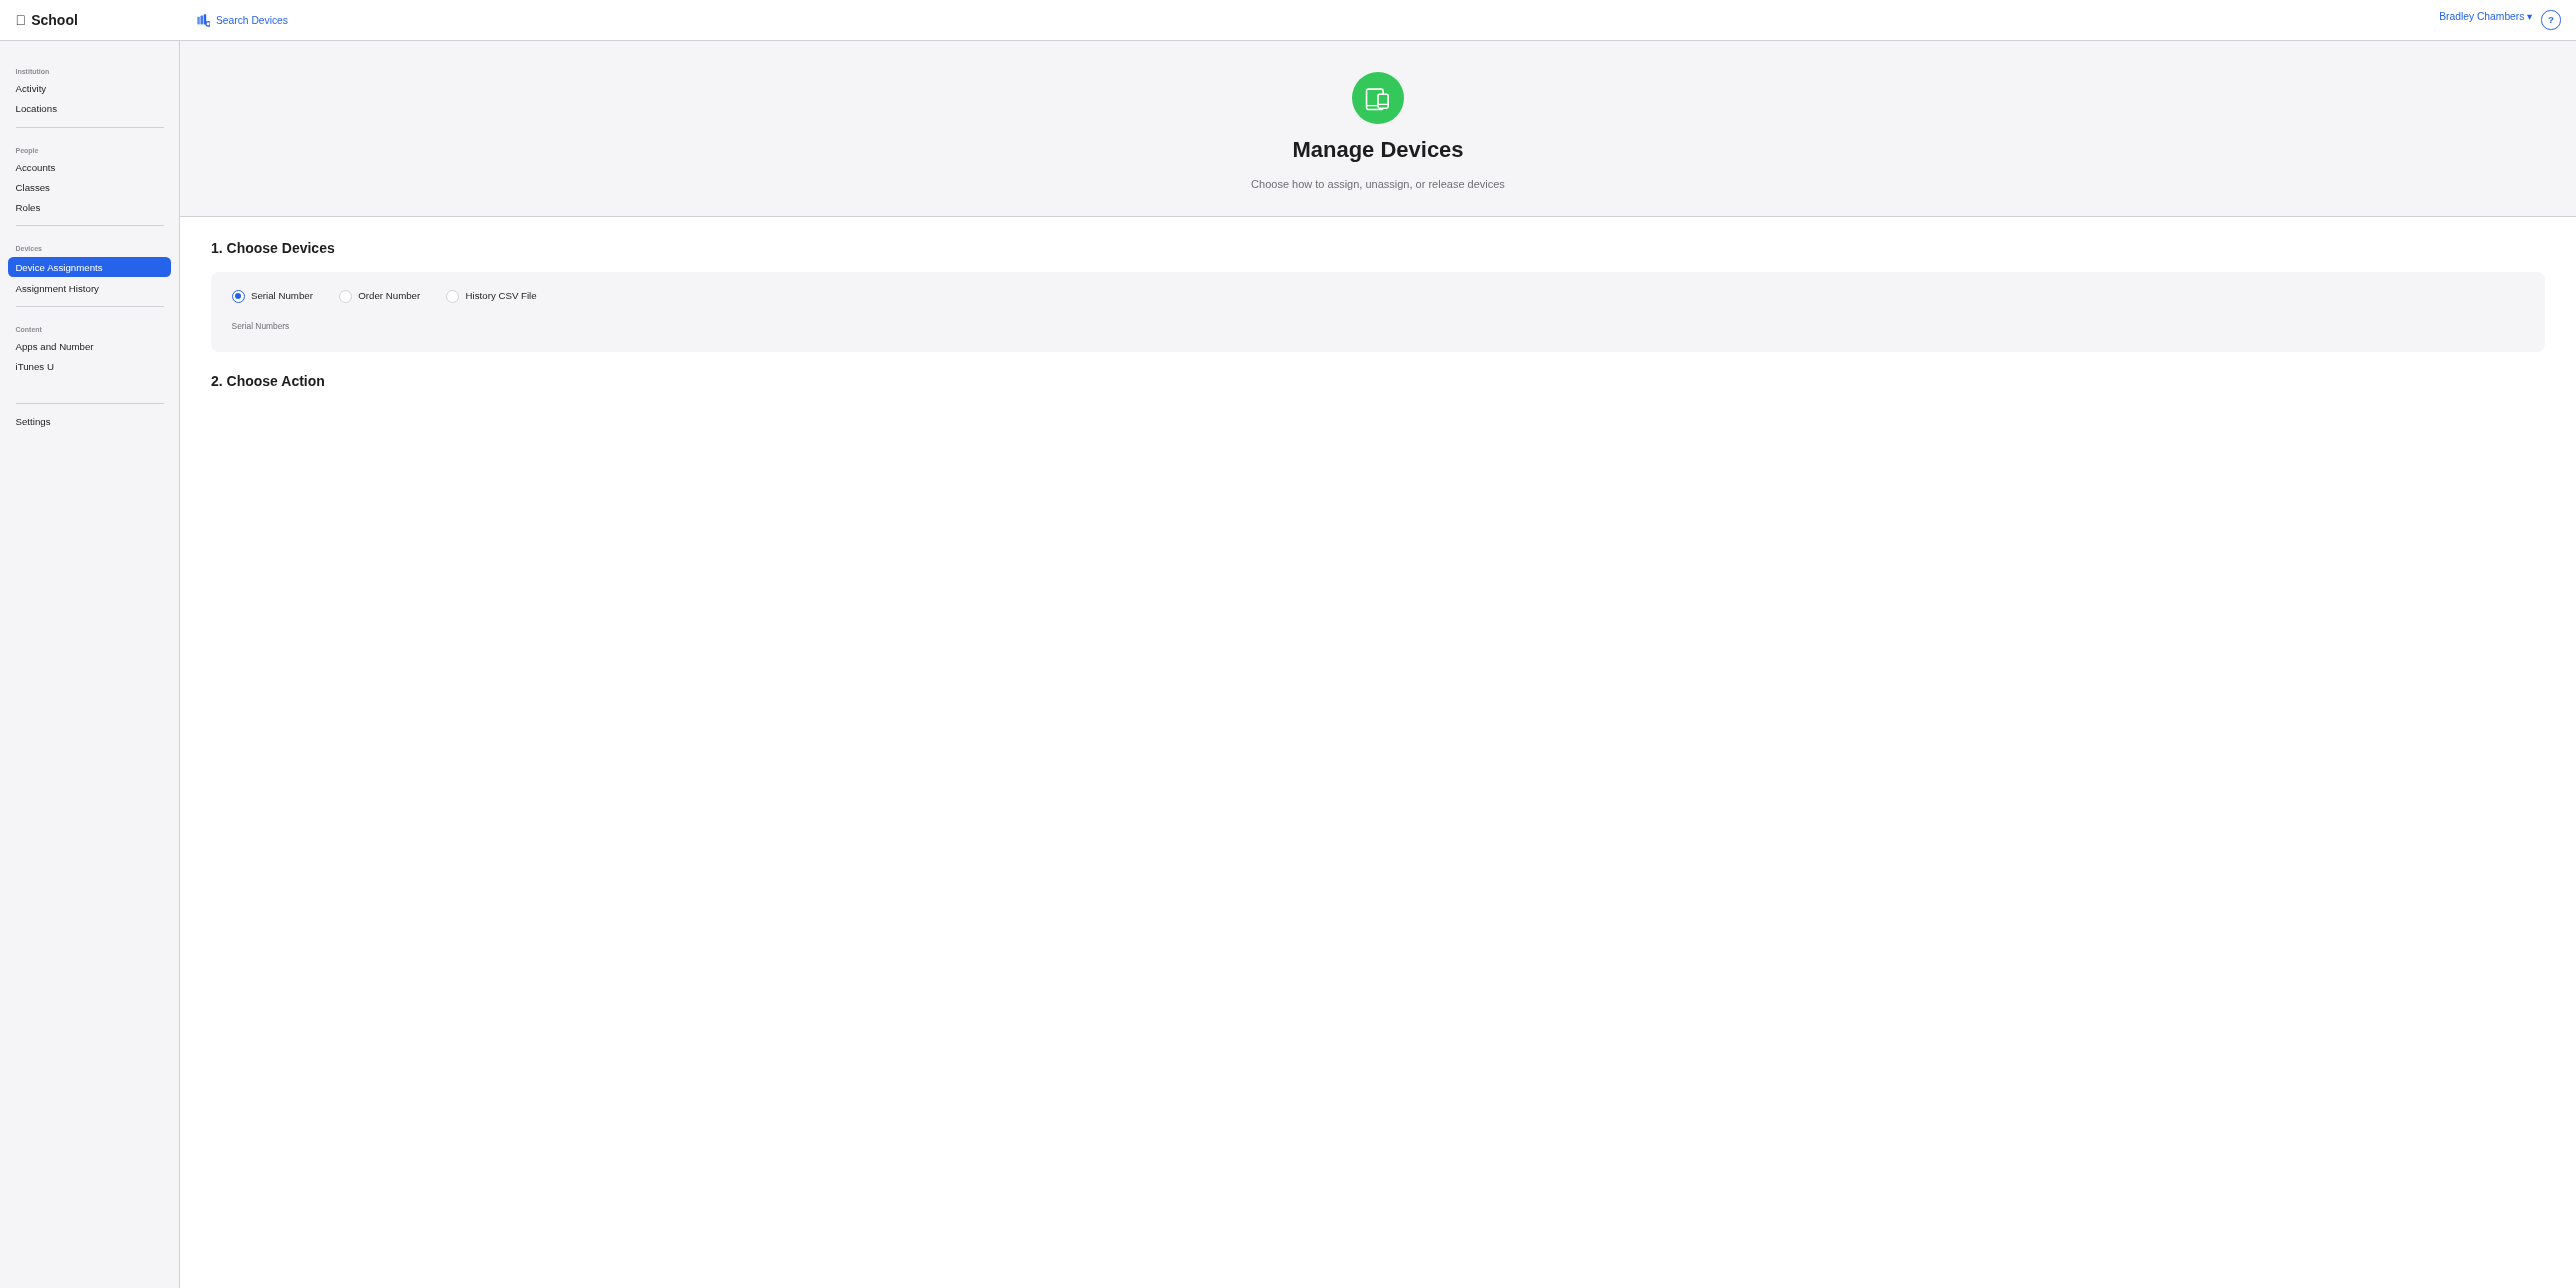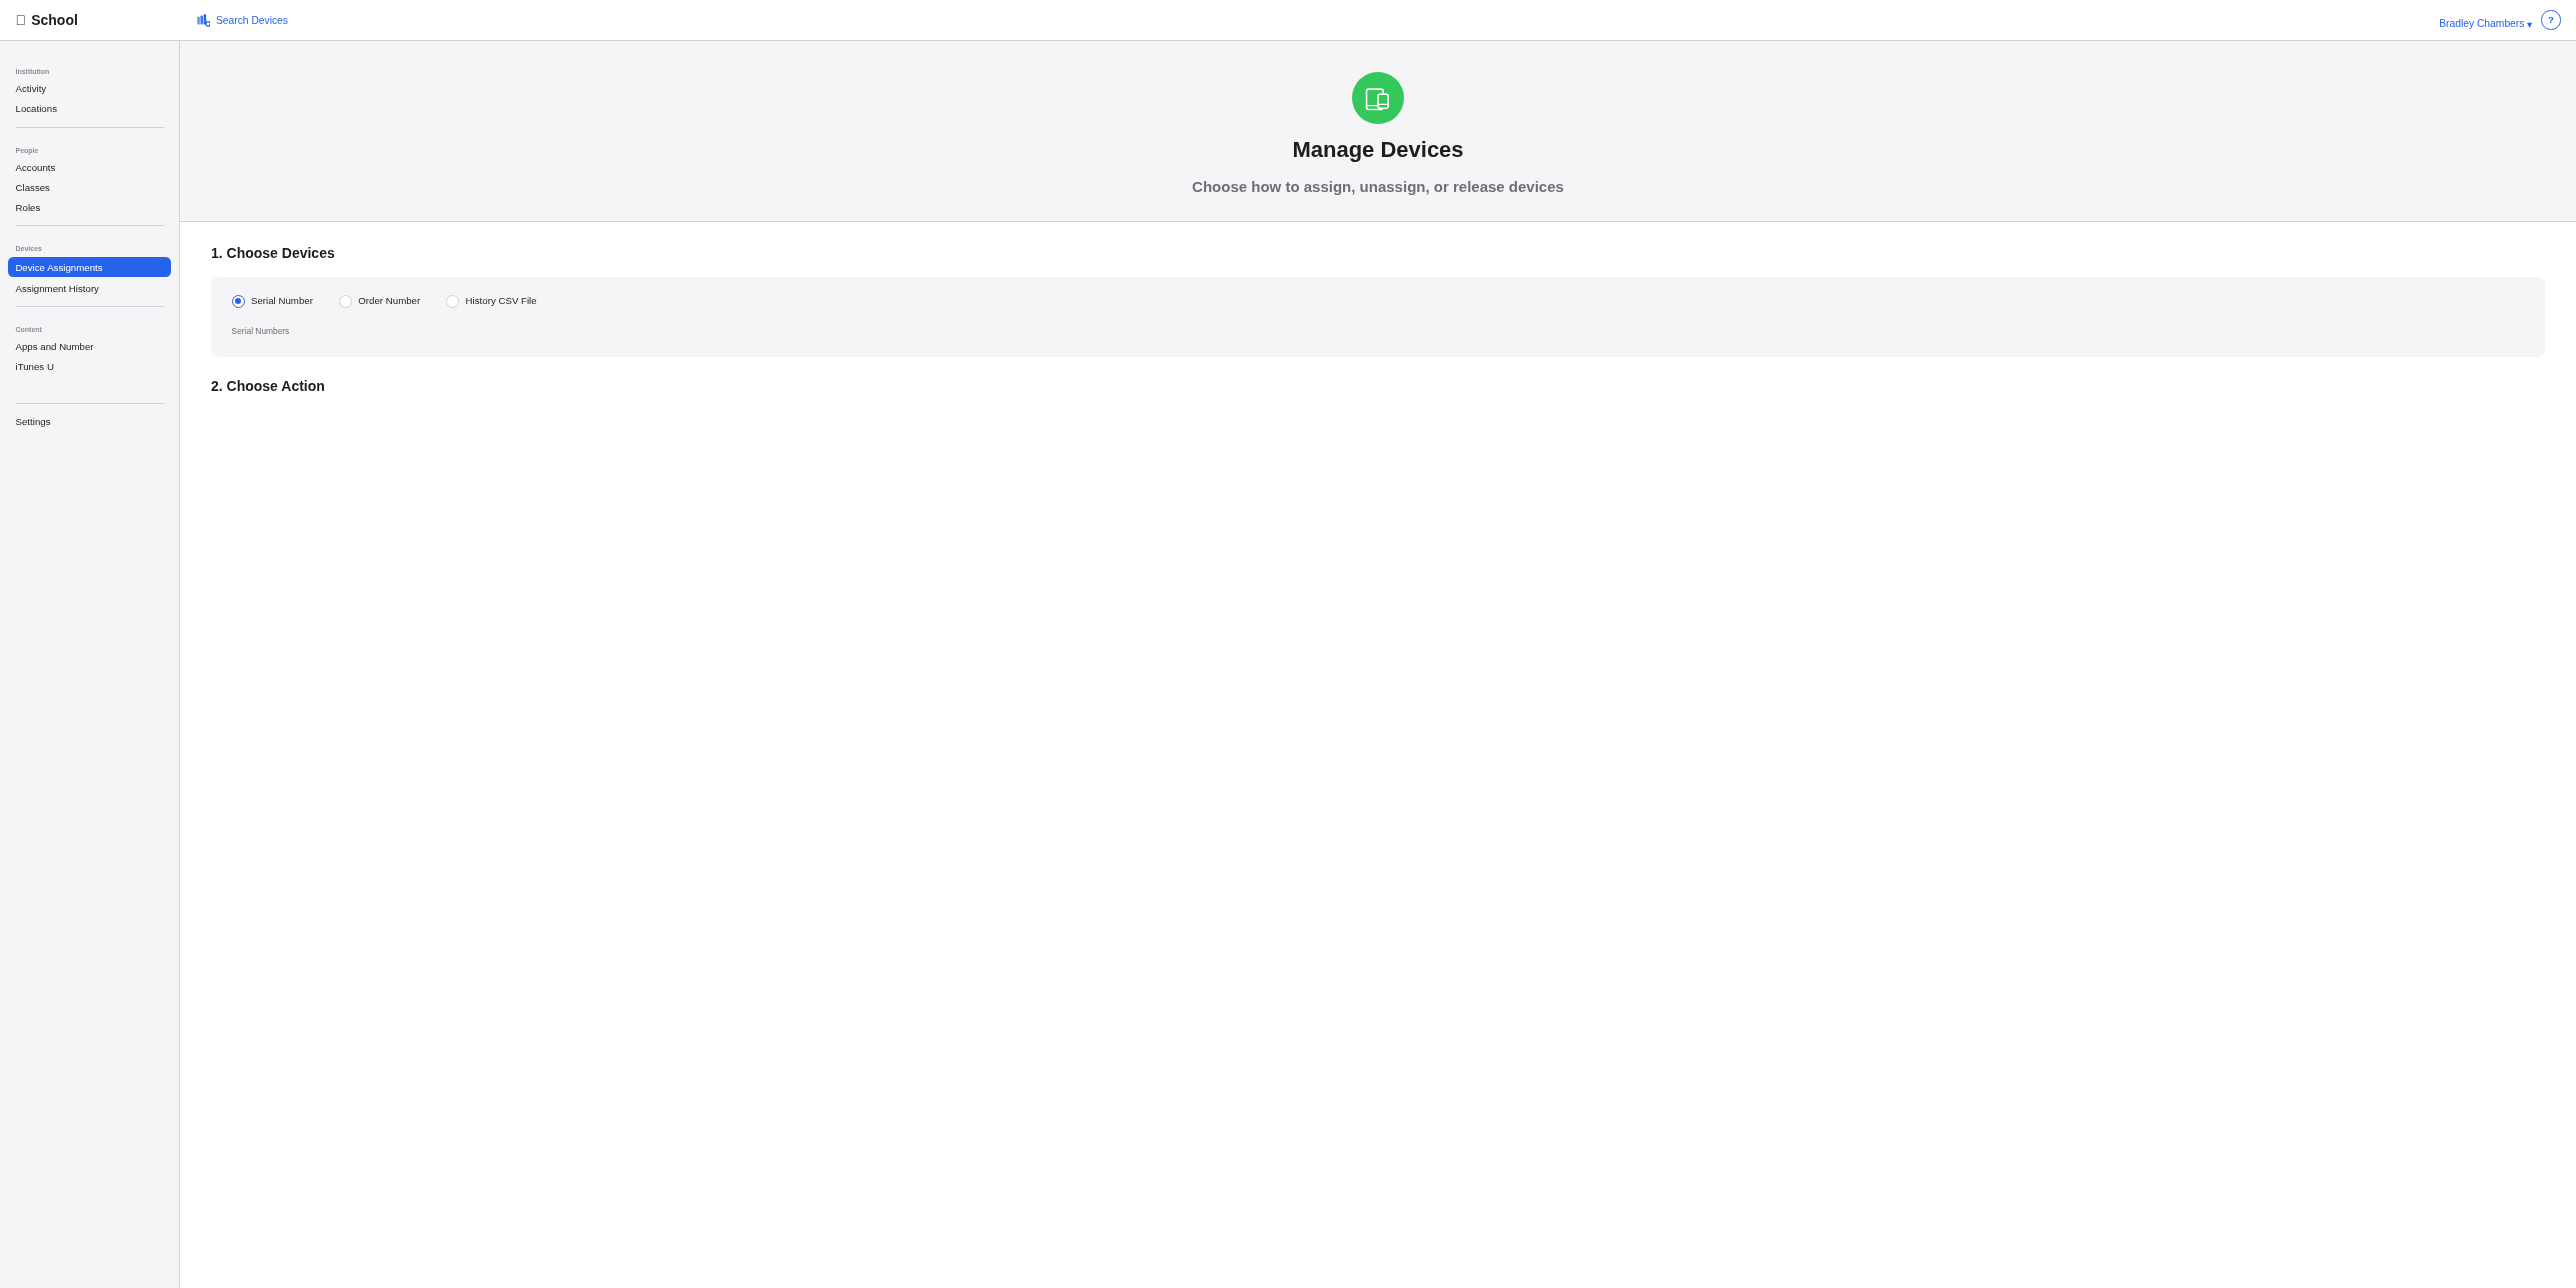--- a/index.html
+++ b/index.html
@@ -48,21 +48,21 @@
       font-size: 10.3px;
       font-weight: 500;
       cursor: pointer;
     }
     .search-icon-wrap {
       display: flex;
       align-items: center;
     }
     .topbar-right {
       display: flex;
-      align-items: flex-end;
+      align-items: flex-start;
       gap: 9px;
     }
     .user-name {
       color: #2563eb;
       font-size: 10.3px;
       font-weight: 500;
       cursor: pointer;
       display: flex;
       align-items: center;
       gap: 2.6px;
@@ -156,23 +156,22 @@
       justify-content: center;
       margin-bottom: 13px;
     }
     .hero-title {
       font-size: 22px;
       font-weight: 700;
       color: #1d1d1f;
       margin-bottom: 15px;
     }
     .hero-subtitle {
-      font-size: 15px;
+      font-size: 11px;
       color: #6e6e73;
-      font-weight: bold;
     }
 
     
     .content-area {
       padding: 23px 31px;
     }
     .section-title {
       font-size: 14px;
       font-weight: 700;
       color: #1d1d1f;

